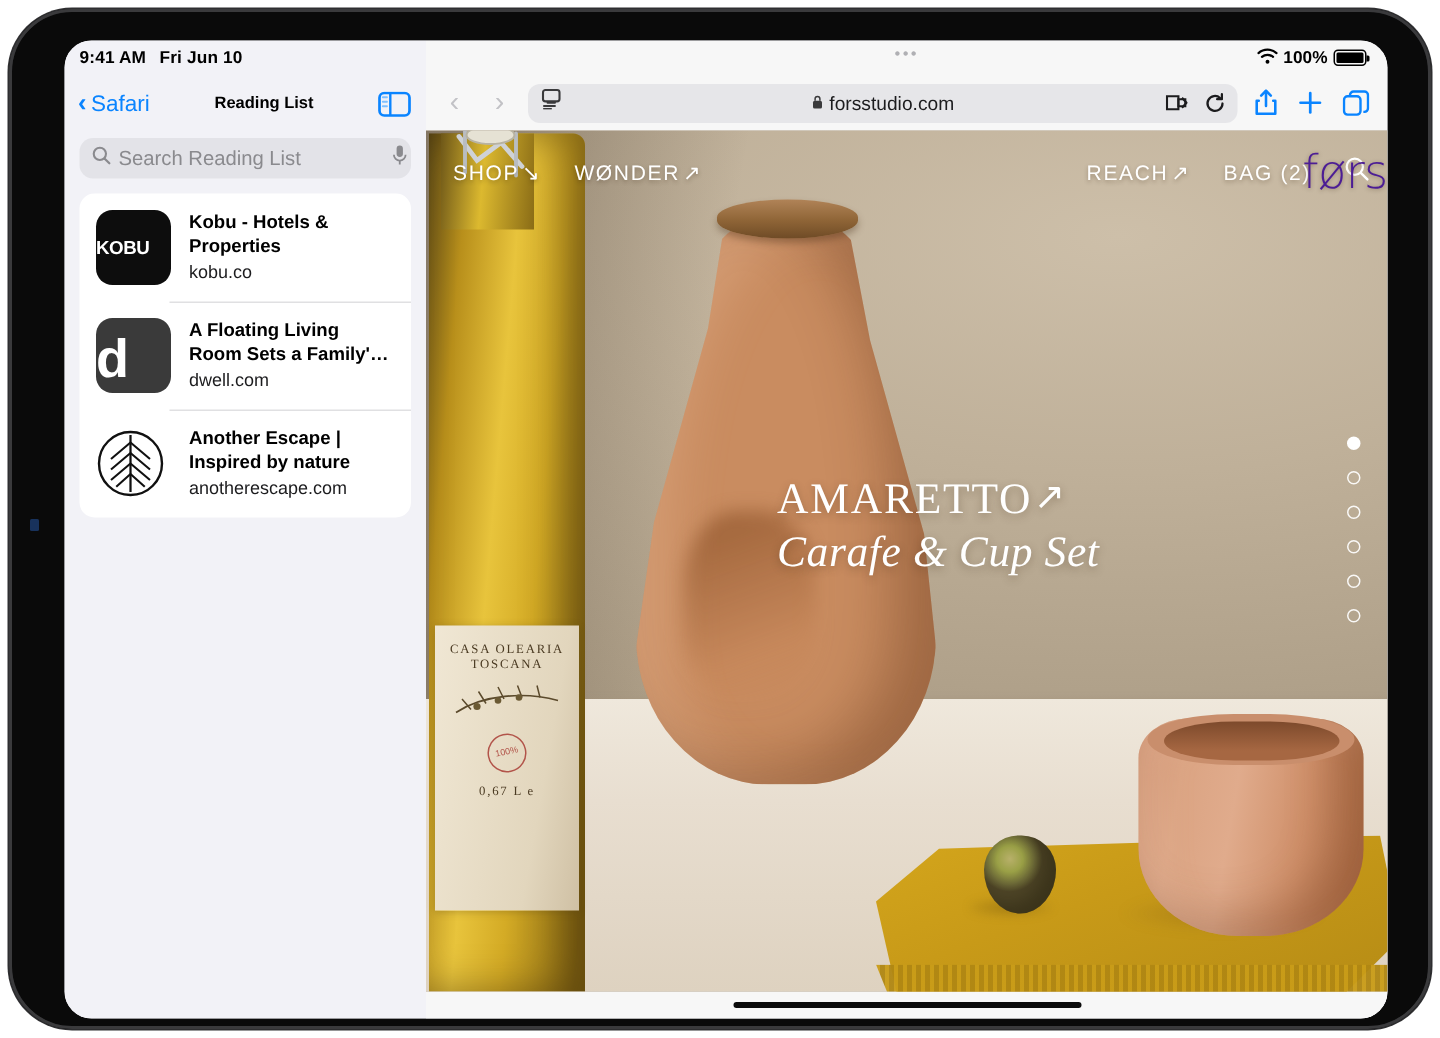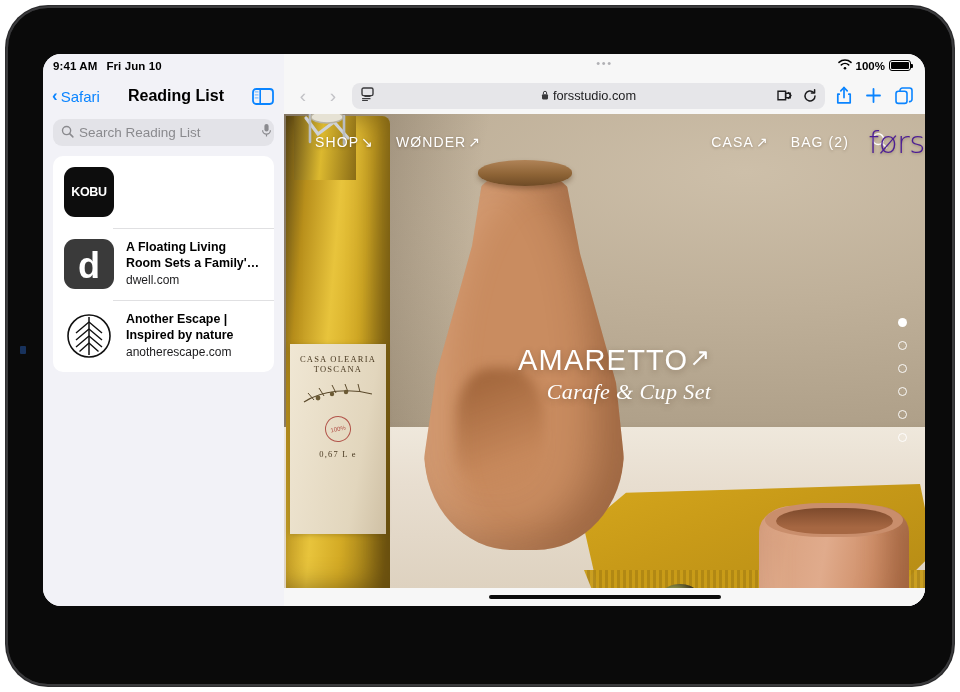--- a/index.html
+++ b/index.html
@@ -29,22 +29,22 @@
     position: absolute; left: 14px; top: 340px;
     width: 6px; height: 8px;
     background: #1b3a6b;
     border-radius: 1px;
     opacity: .85;
   }
 
   
   #screen {
     position: absolute;
-    left: 37px; top: 48px;
-    width: 882px; height: 552px;
+    left: 37px; top: 21px;
+    width: 882px; height: 652px;
     background: #f2f2f7;
     border-radius: 18px;
     overflow: hidden;
     display: flex;
   }
 
   
   #sidebar {
     width: 241px; height: 100%;
     background: #f2f2f7;
@@ -68,21 +68,21 @@
   }
   #safari-back {
     display: flex; align-items: center; gap: 3px;
     color: #0a84ff; font-size: 15px;
     cursor: pointer;
   }
   #safari-back .chev { font-size: 17px; font-weight: 600; line-height: 1; margin-top:-2px;}
   #reading-list-title {
     position: absolute; left: 0; right: 0;
     text-align: center;
-    font-size: 16px; font-weight: bold; color: #000;
+    font-size: 11px; font-weight: bold; color: #000;
     pointer-events: none;
     padding-left: 25px;
   }
   #sidebar-toggle-btn {
     margin-left: auto; z-index: 2; cursor: pointer;
     display: flex; align-items: center;
   }
 
   #search-wrap { padding: 4px 10px 8px 10px; }
   #search-field {
@@ -113,21 +113,21 @@
     position: relative;
   }
   .rl-item + .rl-item::before {
     content: ""; position: absolute;
     left: 60px; right: 0; top: 0;
     height: 1px; background: #e0e0e2;
   }
   .rl-icon {
     width: 50px; height: 50px; flex: 0 0 50px;
     border-radius: 11px;
-    display: flex; align-items: center; justify-content: center;
+    display: flex; align-items: center; justify-content: flex-start;
     overflow: hidden;
   }
   .rl-icon.kobu { background: #0d0d0d; }
   .rl-icon.kobu span {
     color: #fff; font-size: 12.5px; font-weight: bold; letter-spacing: -.3px;
   }
   .rl-icon.dwell { background: #3a3a3a; }
   .rl-icon.dwell span {
     color: #fff; font-size: 36px; font-weight: bold; line-height: 0.8; margin-top: 4px;
     font-family: "Liberation Sans", sans-serif;
@@ -365,25 +365,24 @@
   #cup-shadow {
     position: absolute; left: 455px; top: 505px; width: 190px; height: 34px;
     background: radial-gradient(50% 50% at 40% 50%, rgba(120,80,20,.35), rgba(120,80,20,0) 72%);
     filter: blur(4px);
   }
 
   
   #site-nav {
     position: absolute; left: 0; right: 0; top: 0; height: 56px;
     display: flex; align-items: center;
-    padding: 0 37px 0 18px;
+    padding: 0 12px 0 18px;
     color: #fff;
     z-index: 5;
     text-shadow: 0 1px 3px rgba(60,40,20,.35);
-    margin-left: 13px;
   }
   #nav-left, #nav-right { display: flex; align-items: center; gap: 22px; }
   #nav-right { margin-left: auto; }
   .nav-link {
     font-size: 14px; letter-spacing: 1.1px; color: #fff; cursor: pointer;
     display: flex; align-items: center; gap: 2px;
     white-space: nowrap;
   }
   #brand-logo {
     position: absolute; left: 0; right: 0; text-align: right;
@@ -396,26 +395,26 @@
   
   #hero {
     position: absolute; left: 234px; top: 230px;
     color: #fff; z-index: 5;
     text-shadow: 0 2px 6px rgba(70,45,25,.35);
     pointer-events: none;
   }
   #hero-title {
     font-size: 29px; letter-spacing: 1.2px; font-weight: 400;
     display: flex; align-items: flex-start; gap: 1px;
-    font-family: Liberation Sans, sans-serif;
+    font-family: Liberation Serif, serif;
   }
   #hero-title .arrow { font-size: 25px; margin-top: -1px; }
   #hero-sub {
     font-family: "Liberation Serif", serif;
-    font-style: italic; font-size: 22px; margin-top: 2px; letter-spacing: .4px;
+    font-style: italic; font-size: 29px; margin-top: 2px; letter-spacing: .4px;
     text-align: right;
   }
 
   
   #page-dots {
     position: absolute; right: 18px; top: 204px;
     display: flex; flex-direction: column; gap: 14px;
     z-index: 5;
   }
   .pdot {
@@ -485,20 +484,24 @@
             </svg>
           </span>
         </div>
       </div>
 
       <div id="reading-list-card">
 
         <div class="rl-item">
           <div class="rl-icon kobu">
             <span>KOBU</span>
+          </div>
+          <div class="rl-text">
+            <div class="rl-title">Kobu - Hotels &amp; Properties</div>
+            <div class="rl-url">kobu.co</div>
           </div>
         </div>
 
         <div class="rl-item">
           <div class="rl-icon dwell">
             <span>d</span>
           </div>
           <div class="rl-text">
             <div class="rl-title">A Floating Living Room Sets a Family's Lake M…</div>
             <div class="rl-url">dwell.com</div>
@@ -665,21 +668,21 @@
               <span>↘</span>
             </span>
             <span class="nav-link">
               <span>WØNDER</span>
               <span>↗</span>
             </span>
           </div>
           <div id="brand-logo">førs</div>
           <div id="nav-right">
             <span class="nav-link">
-              <span>CASA</span>
+              <span>REACH</span>
               <span>↗</span>
             </span>
             <span class="nav-link">
               <span>BAG (2)</span>
             </span>
             <span id="nav-search-icon">
               <svg width="17" height="17" viewBox="0 0 17 17">
                 <circle cx="7.2" cy="7.2" r="5.4" fill="none" stroke="#fff" stroke-width="1.5"></circle>
                 <line x1="11.2" y1="11.2" x2="15.6" y2="15.6" stroke="#fff" stroke-width="1.6" stroke-linecap="round"></line>
               </svg>

